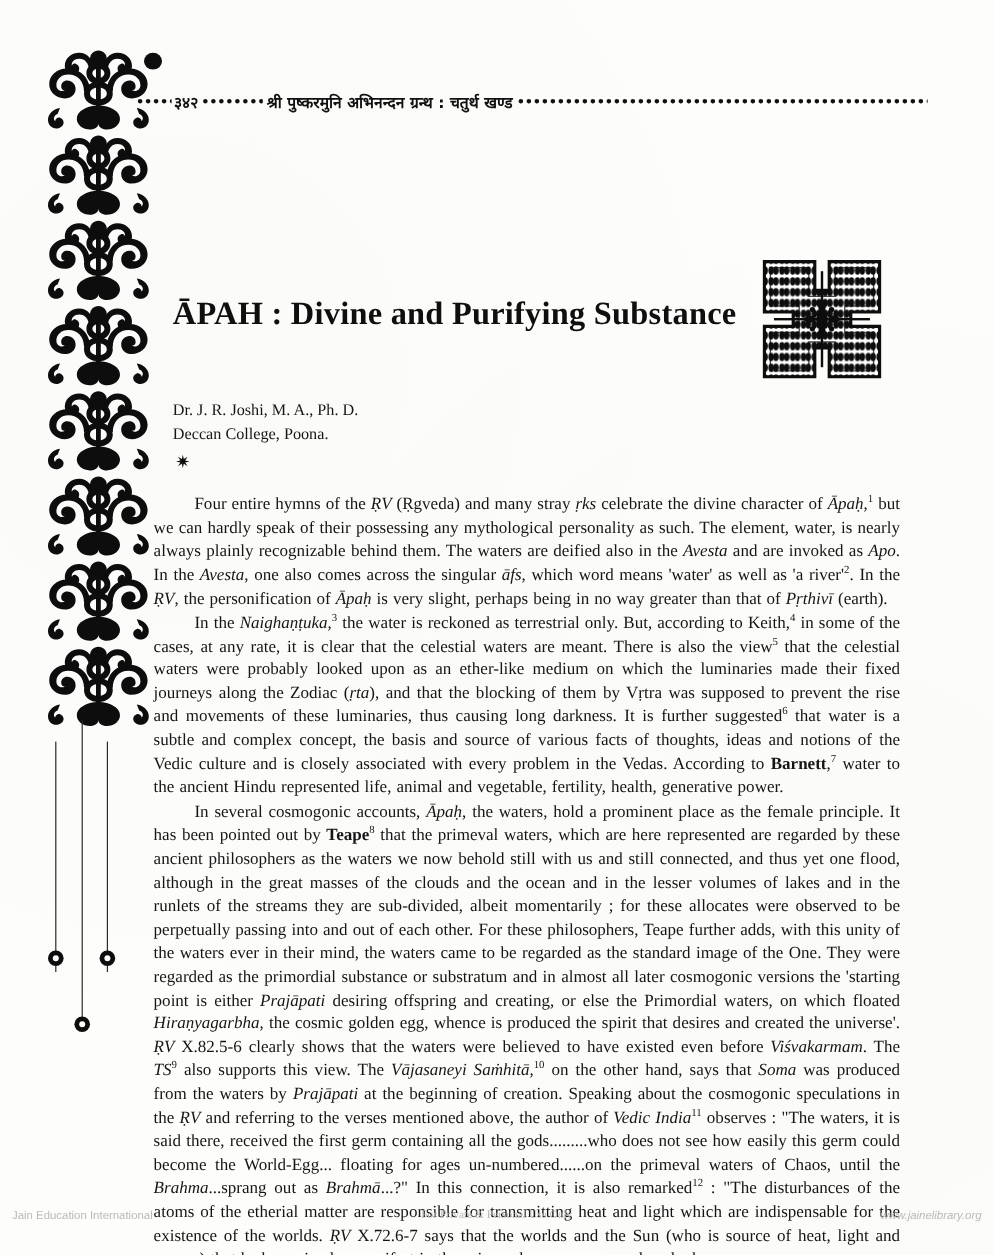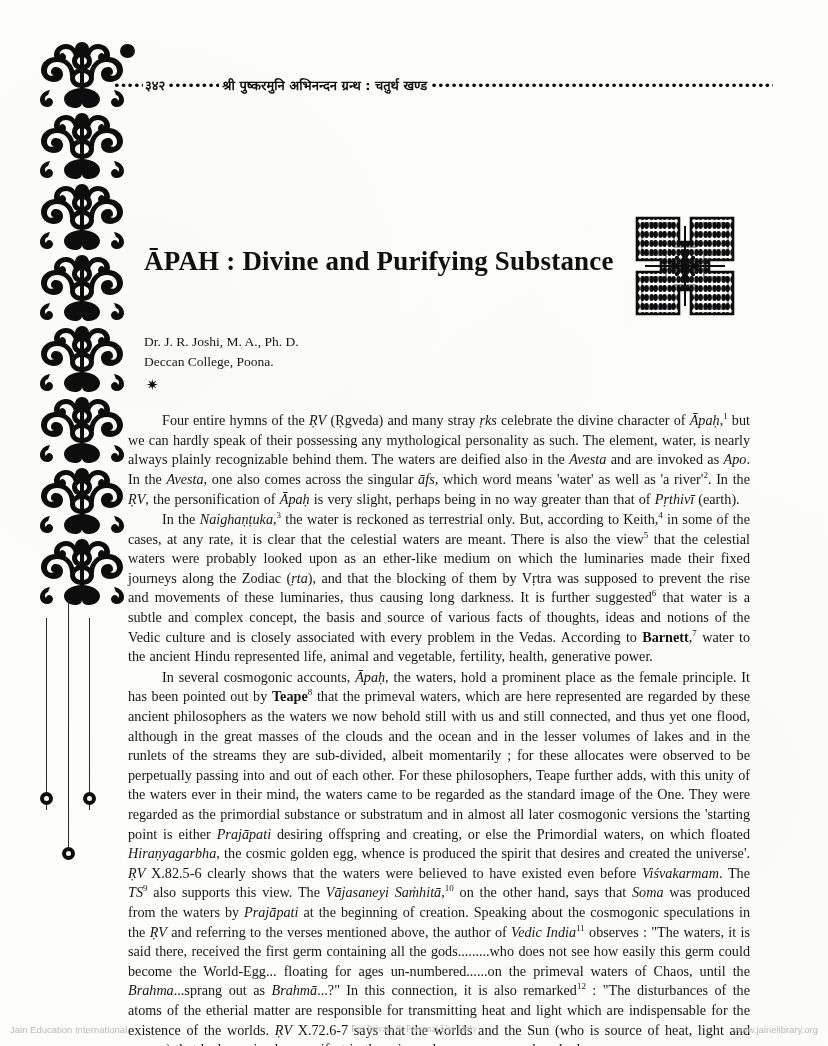--- a/index.html
+++ b/index.html
@@ -193,32 +193,32 @@
   .body-text p sup {
     font-size: 9px;
     vertical-align: super;
     line-height: 0;
   }
 
   
   .footer {
     position: absolute;
     left: 0;
-    bottom: 0;
+    bottom: 16px;
     width: 828px;
     height: 34px;
     display: flex;
     align-items: center;
     font-family: "Liberation Sans", sans-serif;
     font-size: 9.5px;
     color: #b9b9b9;
   }
   .footer .f-left   { position: absolute; left: 10px; }
   .footer .f-center { position: absolute; left: 50%; transform: translateX(-50%); font-family: Liberation Serif, serif; }
-  .footer .f-right  { position: absolute; right: 10px; }
+  .footer .f-right  { position: absolute; right: 10px; font-style: italic; }
 
   
   .scan-tint {
     position: absolute;
     inset: 0;
     pointer-events: none;
     background:
       radial-gradient(ellipse at 18% 30%, rgba(0,0,0,0.012), rgba(0,0,0,0) 60%),
       radial-gradient(ellipse at 85% 75%, rgba(0,0,0,0.010), rgba(0,0,0,0) 62%);
   }

